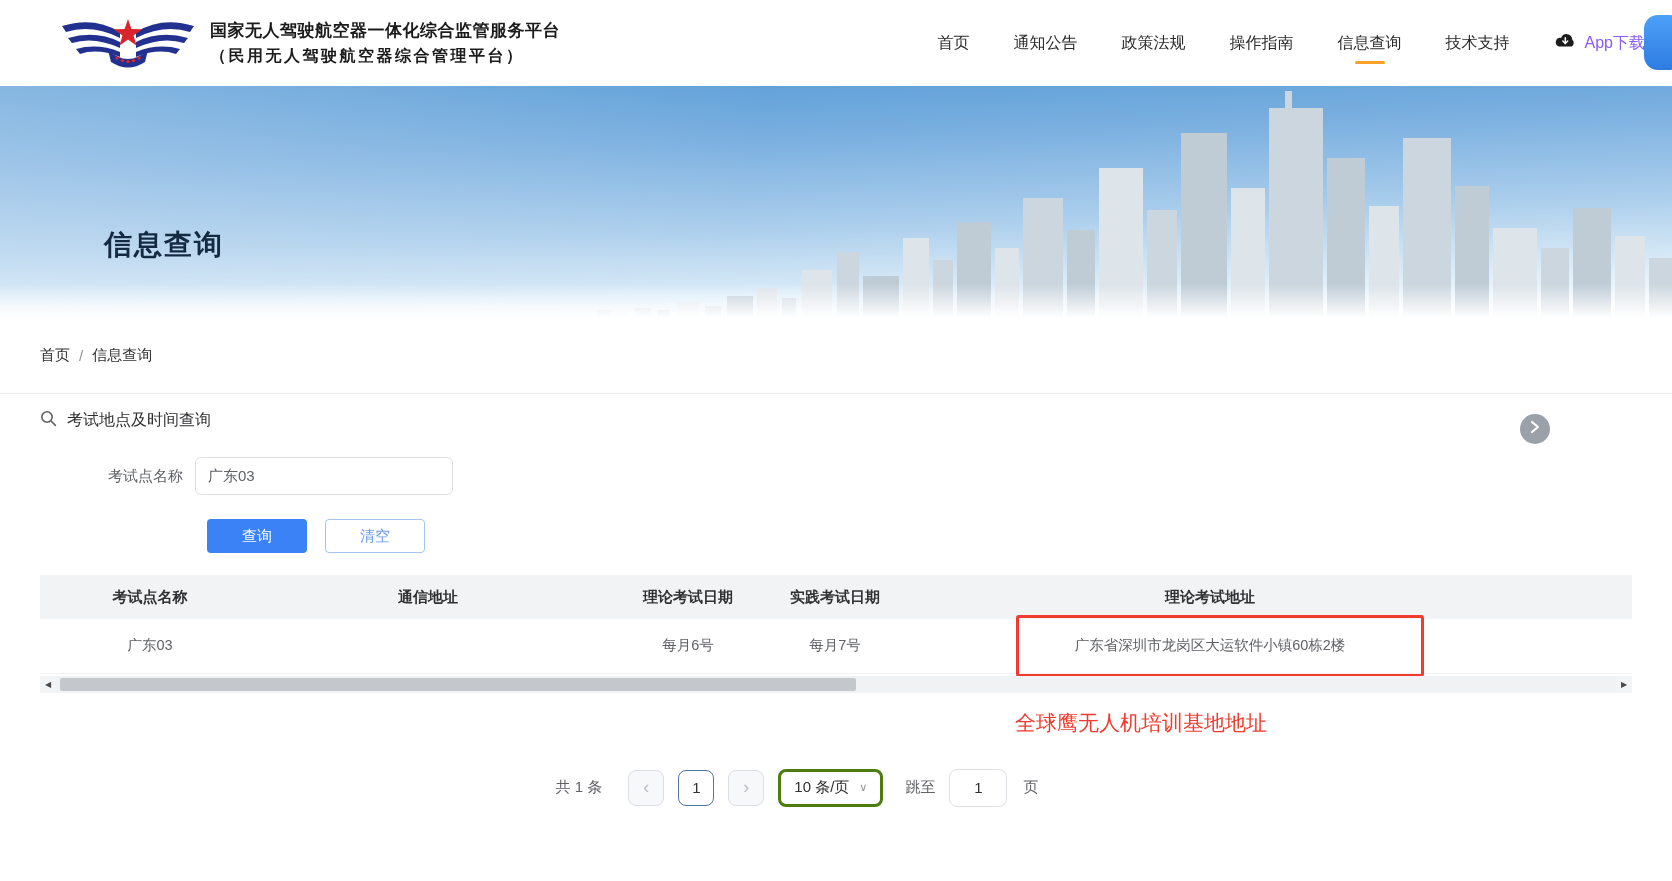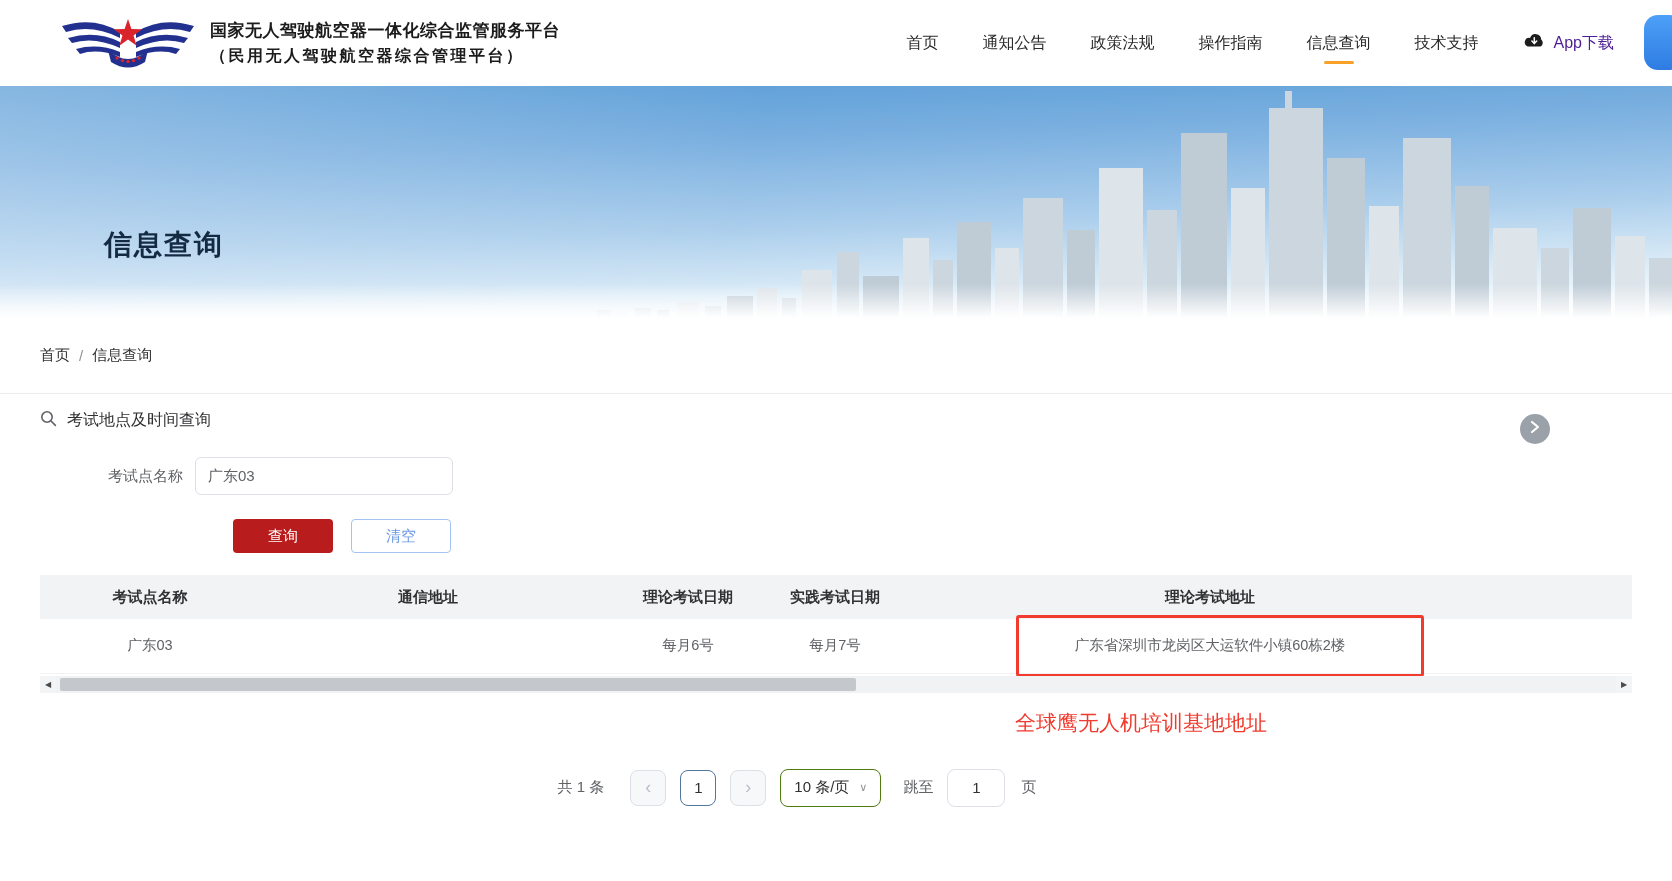--- a/index.html
+++ b/index.html
@@ -13,21 +13,21 @@
 
   
   .header { height:86px; display:flex; align-items:center; padding-left:60px; position:relative; background:#fff; }
   .logo { display:flex; align-items:center; gap:14px; cursor:pointer; }
   .brand-lines { font-weight:bold; color:#1b1b1b; }
   .brand-line1 { font-size:17px; letter-spacing:0.5px; }
   .brand-line2 { font-size:16px; letter-spacing:2.5px; margin-top:4px; }
   .nav { display:flex; align-items:center; gap:44px; margin-left:auto; font-size:16px; }
   .nav-item { color:#2b2b2b; cursor:pointer; position:relative; padding:10px 0; white-space:nowrap; }
   .nav-item.active::after { content:""; position:absolute; left:50%; transform:translateX(-50%); bottom:0px; width:30px; height:3px; background:#f7a128; border-radius:2px; }
-  .app-dl { display:flex; align-items:center; gap:8px; font-size:16px; color:#4c1d95; margin-left:44px; margin-right:58px; cursor:pointer; white-space:nowrap; }
+  .app-dl { display:flex; align-items:center; gap:8px; font-size:16px; color:#8b5cf6; margin-left:44px; margin-right:27px; cursor:pointer; white-space:nowrap; }
   .header-sliver { position:absolute; right:-12px; top:15px; width:40px; height:55px; border-radius:14px; background:linear-gradient(180deg,#4da0f7,#2e7ce2); }
 
   
   .hero { height:232px; position:relative; overflow:hidden;
     background:linear-gradient(178deg,#579bd6 0%,#7bb0e0 28%,#abceec 58%,#ddedf8 82%,#ffffff 100%); }
   .hero::before { content:""; position:absolute; inset:0;
     background:linear-gradient(100deg,rgba(255,255,255,.28),rgba(255,255,255,0) 45%); }
   .hero-title { position:absolute; left:104px; top:140px; margin:0; font-size:28px; font-weight:600; color:#142a42; letter-spacing:2px; }
   .skyline { position:absolute; right:0; bottom:0; display:block; }
   .hero-fade { position:absolute; left:0; right:0; bottom:0; height:34px; background:linear-gradient(180deg,rgba(255,255,255,0),#ffffff); }
@@ -42,21 +42,21 @@
   .panel-head { margin-top:16px; display:flex; align-items:center; gap:10px; font-size:16px; color:#303133; }
   .circle-next { position:absolute; right:122px; top:4px; width:30px; height:30px; border-radius:50%;
     background:#9aa1a9; display:flex; align-items:center; justify-content:center; cursor:pointer; }
 
   .form-row { margin-top:26px; display:flex; align-items:center; }
   .form-label { width:155px; text-align:right; padding-right:12px; font-size:15px; color:#606266; }
   .text-input { width:258px; height:38px; border:1px solid #dcdfe6; border-radius:6px; padding:0 12px; font-size:15px; color:#606266; outline:none; background:#fff; }
 
   .btn-row { margin-top:24px; padding-left:167px; display:flex; gap:18px; }
   .btn { width:100px; height:34px; border-radius:4px; font-size:15px; display:flex; align-items:center; justify-content:center; cursor:pointer; }
-  .btn-primary { background:#b91c1c; color:#fff; border:none;margin-left:26px; }
+  .btn-primary { background:#3b82f6; color:#fff; border:none; }
   .btn-plain { background:#fff; color:#6a98e6; border:1px solid #a3c4f0; }
 
   
   .table-wrap { margin-top:22px; position:relative; }
   table { width:100%; border-collapse:collapse; table-layout:fixed; }
   col.c1{width:220px} col.c2{width:336px} col.c3{width:184px} col.c4{width:110px} col.c5{width:640px} col.c6{width:auto}
   thead th { background:#f2f3f5; height:44px; font-size:15px; color:#303133; font-weight:bold; text-align:center; }
   tbody td { height:54px; font-size:14.5px; color:#606266; text-align:center; border-bottom:1px solid #f2f2f2; background:#fff; }
   .red-box { position:absolute; left:976px; top:40px; width:408px; height:62px; border:3px solid #f03b2e; border-radius:3px; pointer-events:none; }
 
@@ -67,21 +67,21 @@
   .hscroll-thumb { position:absolute; left:4px; top:2px; height:13px; width:51%; background:#c4c7cb; border-radius:2px; cursor:grab; }
 
   
   .red-note { margin-top:16px; margin-left:975px; font-size:21px; font-weight:500; }
 
   
   .pagination { margin-top:32px; margin-right:78px; display:flex; align-items:center; justify-content:center; gap:14px; font-size:15px; color:#606266; }
   .pg-total { margin-right:12px; }
   .pg-btn { width:36px; height:36px; border:1px solid #dcdfe6; border-radius:8px; background:#f7f8fa; display:flex; align-items:center; justify-content:center; color:#b9bec6; font-size:18px; cursor:pointer; }
   .pg-current { background:#fff; border:1px solid #54759e; color:#303133; font-size:15px; }
-  .pg-select { height:38px; border:1px solid #4d7c0f; border-radius:8px; background:#fff; display:flex; align-items:center; gap:10px; padding:0 13px; color:#303133; cursor:pointer; }
+  .pg-select { height:38px; border:3px solid #4d7c0f; border-radius:8px; background:#fff; display:flex; align-items:center; gap:10px; padding:0 13px; color:#303133; cursor:pointer; }
   .pg-caret { color:#909399; font-size:11px; }
   .jump-label { margin-left:8px; }
   .jump-input { width:58px; height:38px; border:1px solid #dcdfe6; border-radius:8px; text-align:center; font-size:15px; color:#303133; outline:none; }
   .jump-unit { margin-left:2px; }
 </style>
 </head>
 <body>
 
 <div class="header">
   <div class="logo">

